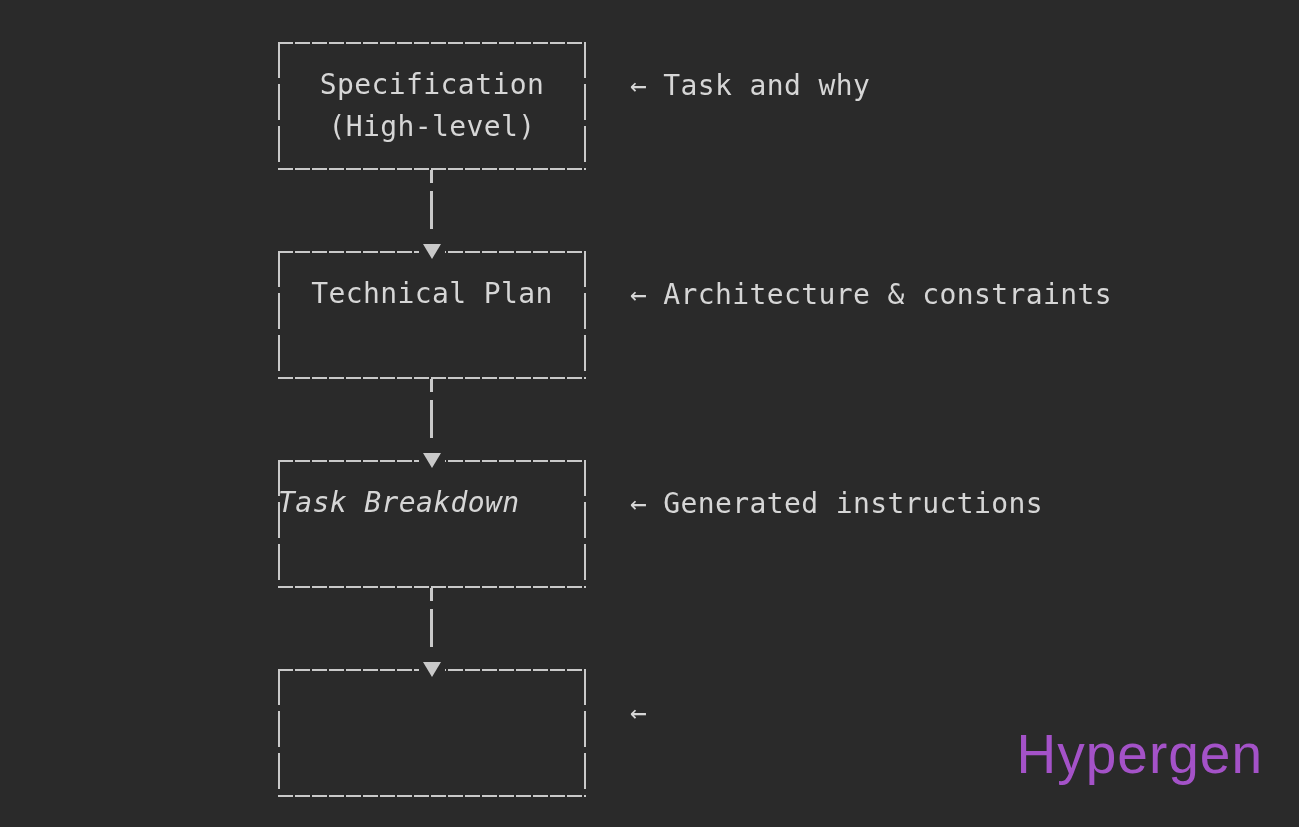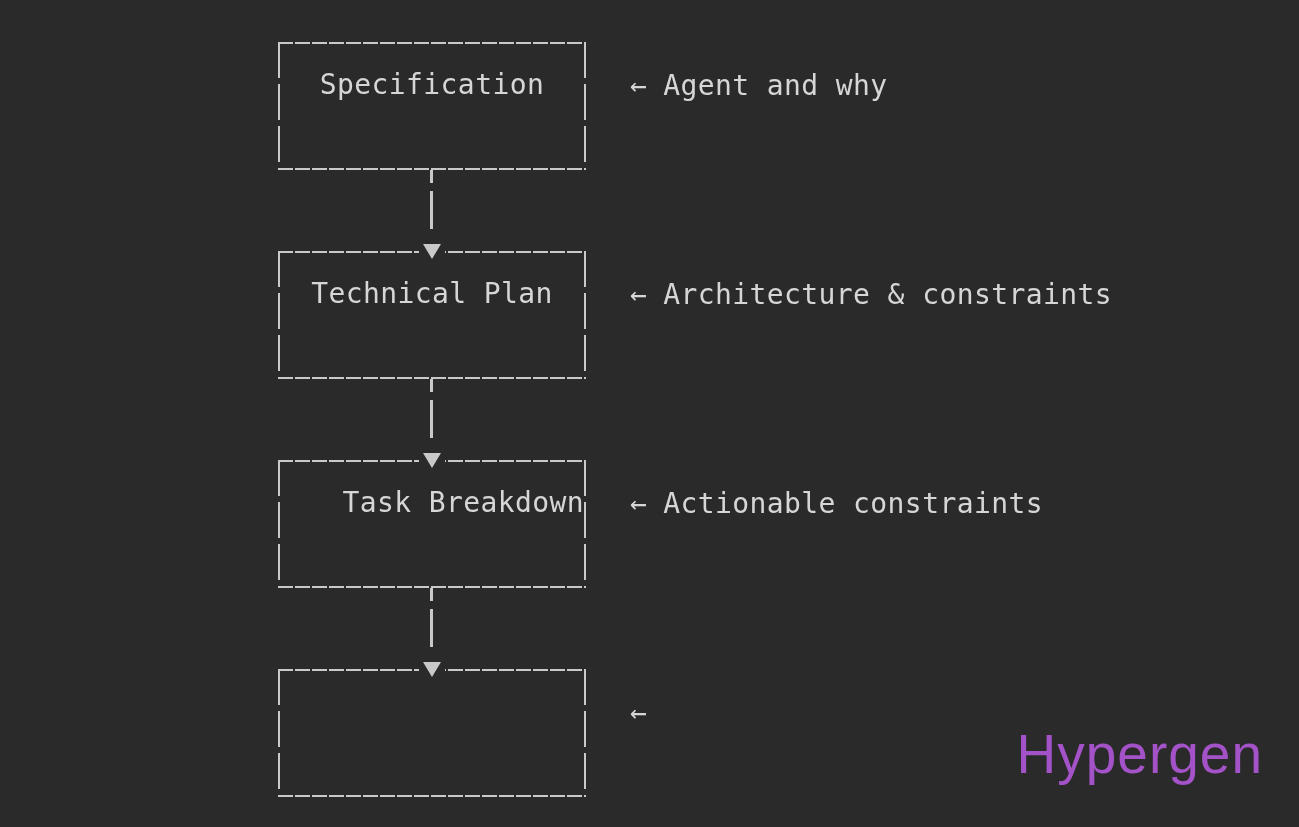--- a/index.html
+++ b/index.html
@@ -40,21 +40,21 @@
     background-repeat: no-repeat;
   }
   .box-lines { padding-top: 22px; }
   .box-line {
     height: 42px; line-height: 42px;
     text-align: center;
     font-size: 28px; letter-spacing: 0.4px;
     color: var(--text);
     white-space: pre;
   }
-  .box-line.flush-right { text-align: right; padding-right: 2px; }
+  .box-line.flush-right { text-align: left; padding-right: 2px; font-style: italic; }
 
   
   .arrow-notch {
     position: absolute; top: -8px; left: 154px;
     transform: translateX(-50%);
     width: 26px; height: 18px;
     background: var(--bg);
     display: flex; justify-content: center; align-items: flex-start;
     padding-top: 1px;
   }
@@ -91,29 +91,30 @@
 </style>
 </head>
 <body>
 
 <div class="screen">
 
   <div class="stage s0">
     <div class="box">
       <div class="box-lines">
         <div class="box-line">Specification</div>
+        <div class="box-line">(High-level)</div>
       </div>
     </div>
     <div class="connector">
       <span class="seg1"></span>
       <span class="seg2"></span>
     </div>
     <div class="annotation">
       <span>←</span>
-      <span>Agent and why</span>
+      <span>Task and why</span>
     </div>
   </div>
 
   <div class="stage s1">
     <div class="box">
       <div class="arrow-notch">
         <span class="triangle-down"></span>
       </div>
       <div class="box-lines">
         <div class="box-line">Technical Plan</div>
@@ -139,21 +140,21 @@
         <div class="box-line flush-right">Task Breakdown</div>
         <div class="box-line"></div>
       </div>
     </div>
     <div class="connector">
       <span class="seg1"></span>
       <span class="seg2"></span>
     </div>
     <div class="annotation">
       <span>←</span>
-      <span>Actionable constraints</span>
+      <span>Generated instructions</span>
     </div>
   </div>
 
   <div class="stage s3">
     <div class="box">
       <div class="arrow-notch">
         <span class="triangle-down"></span>
       </div>
     </div>
     <div class="annotation">

